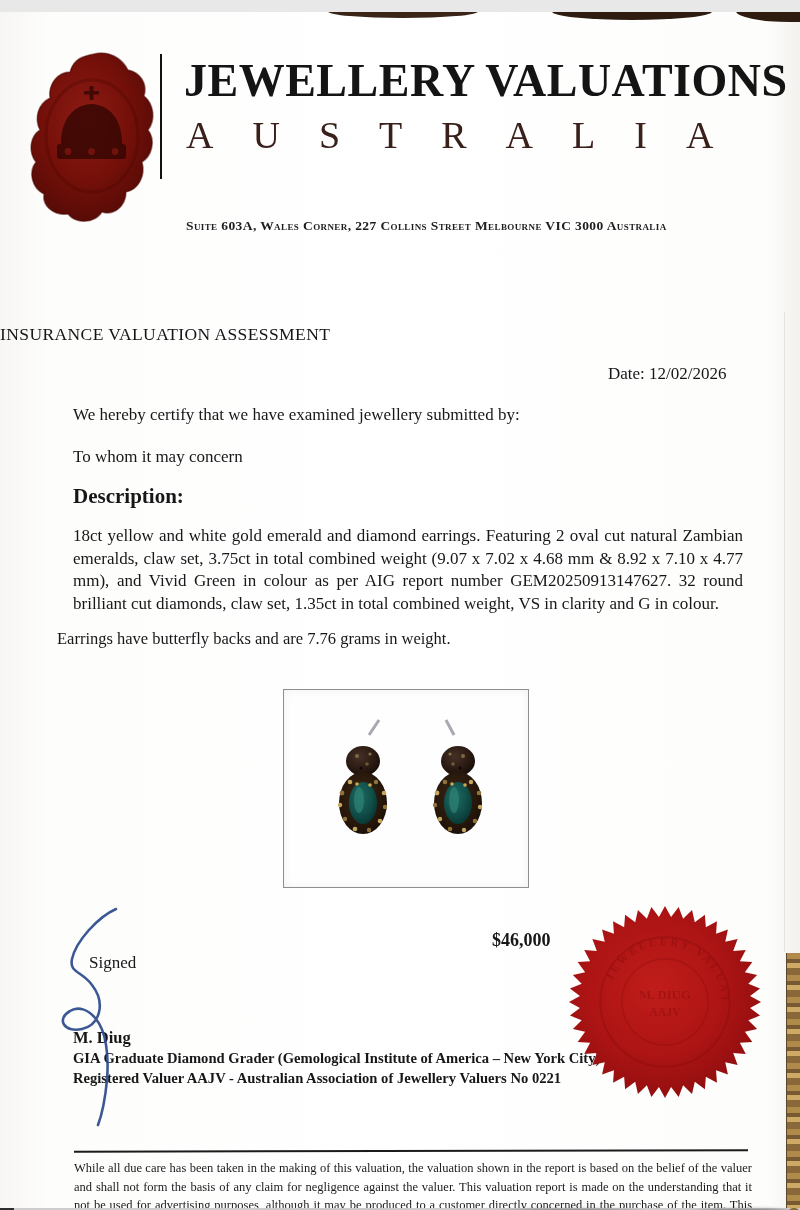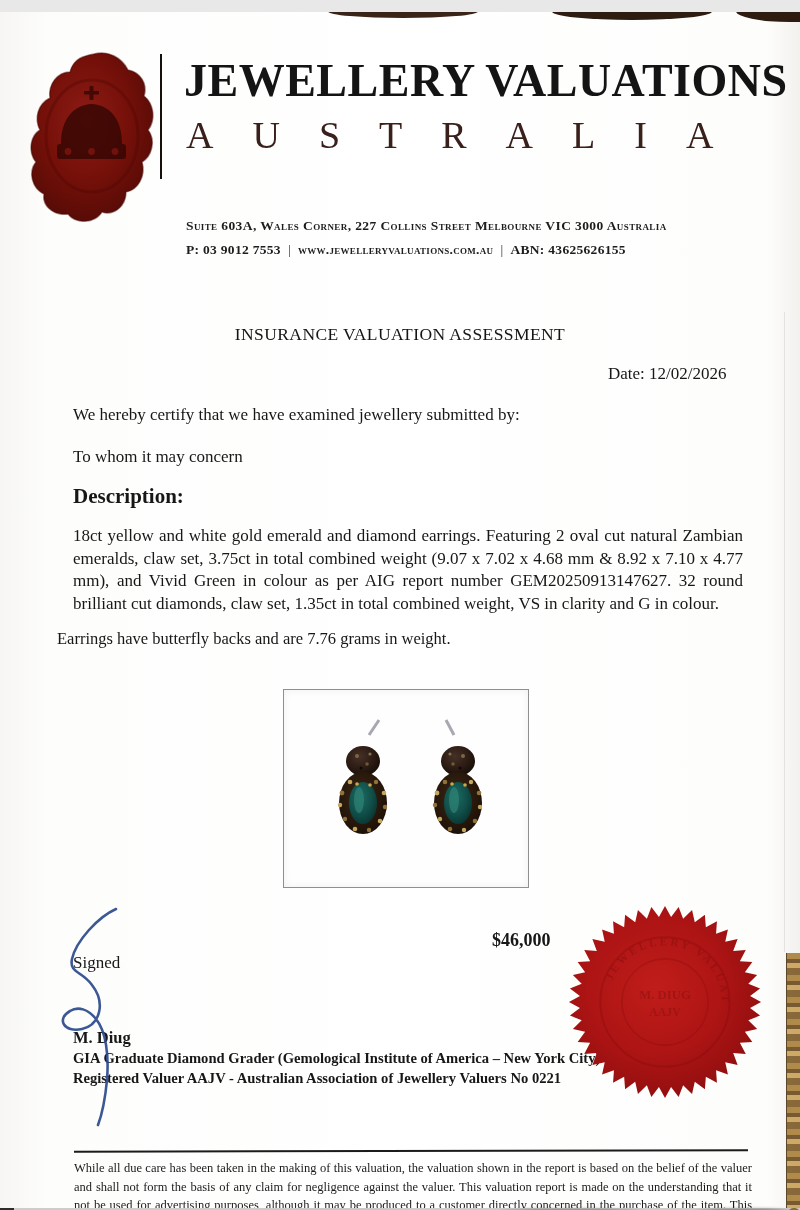--- a/index.html
+++ b/index.html
@@ -37,21 +37,21 @@
     left:186px; top:206px; width:600px;
     font-variant:small-caps; font-weight:bold; font-size:13.5px; letter-spacing:0.4px; color:#1d1d1d; white-space:nowrap;
   }
   .contact{
     left:186px; top:230px; width:600px;
     font-variant:small-caps; font-weight:bold; font-size:13.5px; letter-spacing:0.3px; color:#1d1d1d; white-space:nowrap;
   }
   .contact .sep{padding:0 7px; font-weight:normal; color:#333;}
 
   .doc-title{
-    left:0; top:312px; width:800px; text-align:center;
+    left:0; top:312px; width:800px; 
     font-size:17.5px; letter-spacing:0.4px; color:#151515;
   }
   .date-line{left:608px; top:352px; font-size:17px;}
   .certify{left:73px; top:393px; font-size:17px;}
   .submitted{left:73px; top:435px; font-size:17px;}
   .desc-head{left:73px; top:472px; font-size:21px; font-weight:bold;}
   .desc-para{
     left:73px; top:513px; width:670px;
     font-size:17px; line-height:22.6px; text-align:justify;
   }
@@ -60,21 +60,21 @@
   
   .photo-frame{
     left:283px; top:677px; width:244px; height:197px;
     border:1px solid #8f8f8f; background:#fefefe;
     box-shadow:inset 0 0 8px rgba(0,0,0,0.06);
   }
 
   
   .value-label{left:73px; top:918px; font-size:18px; font-weight:bold;}
   .value-amount{left:492px; top:918px; font-size:18px; font-weight:bold;}
-  .signed{left:73px; top:941px; font-size:17px;}
+  .signed{left:73px; top:941px; font-size:17px;padding-left:16px;}
   .signature-svg{left:46px; top:893px; width:140px; height:222px; z-index:5;}
   .valuer-name{left:73px; top:1016px; font-size:16.5px; font-weight:bold;}
   .cred1{left:73px; top:1038px; font-size:14.6px; font-weight:bold; width:600px;}
   .cred2{left:73px; top:1058px; font-size:14.6px; font-weight:bold; width:600px;}
 
   .starburst{left:567px; top:890px; width:196px; height:200px;}
   .wax-seal{left:28px; top:36px; width:132px; height:205px;}
 
   
   .rule{left:74px; top:1138px; width:674px; height:2px; background:#1b1b1b; transform:rotate(-0.12deg);}
@@ -128,23 +128,20 @@
       <circle cx="40" cy="103.5" r="3.4" fill="#6e130c"></circle>
       <circle cx="63.5" cy="103.5" r="3.4" fill="#6e130c"></circle>
       <circle cx="87" cy="103.5" r="3.4" fill="#6e130c"></circle>
     </g>
   </svg>
 
   <div class="abs divider"></div>
   <div class="abs brand1">JEWELLERY VALUATIONS</div>
   <div class="abs brand2">AUSTRALIA</div>
   <div class="abs addr">Suite 603A, Wales Corner, 227 Collins Street Melbourne VIC 3000 Australia</div>
-  <div class="abs contact">
-    <span>P: 03 9012 7553</span><span class="sep">|</span><span>www.jewelleryvaluations.com.au</span><span class="sep">|</span><span>ABN: 43625626155</span>
-  </div>
 
   <div class="abs doc-title">INSURANCE VALUATION ASSESSMENT</div>
   <div class="abs date-line">Date: 12/02/2026</div>
   <div class="abs certify">We hereby certify that we have examined jewellery submitted by:</div>
   <div class="abs submitted">To whom it may concern</div>
   <div class="abs desc-head">Description:</div>
   <div class="abs desc-para">18ct yellow and white gold emerald and diamond earrings. Featuring 2 oval cut natural Zambian emeralds, claw set, 3.75ct in total combined weight (9.07 x 7.02 x 4.68 mm &amp; 8.92 x 7.10 x 4.77 mm), and Vivid Green in colour as per AIG report number GEM20250913147627. 32 round brilliant cut diamonds, claw set, 1.35ct in total combined weight, VS in clarity and G in colour.</div>
   <div class="abs desc-para2">Earrings have butterfly backs and are 7.76 grams in weight.</div>
 
   <div class="abs photo-frame">

